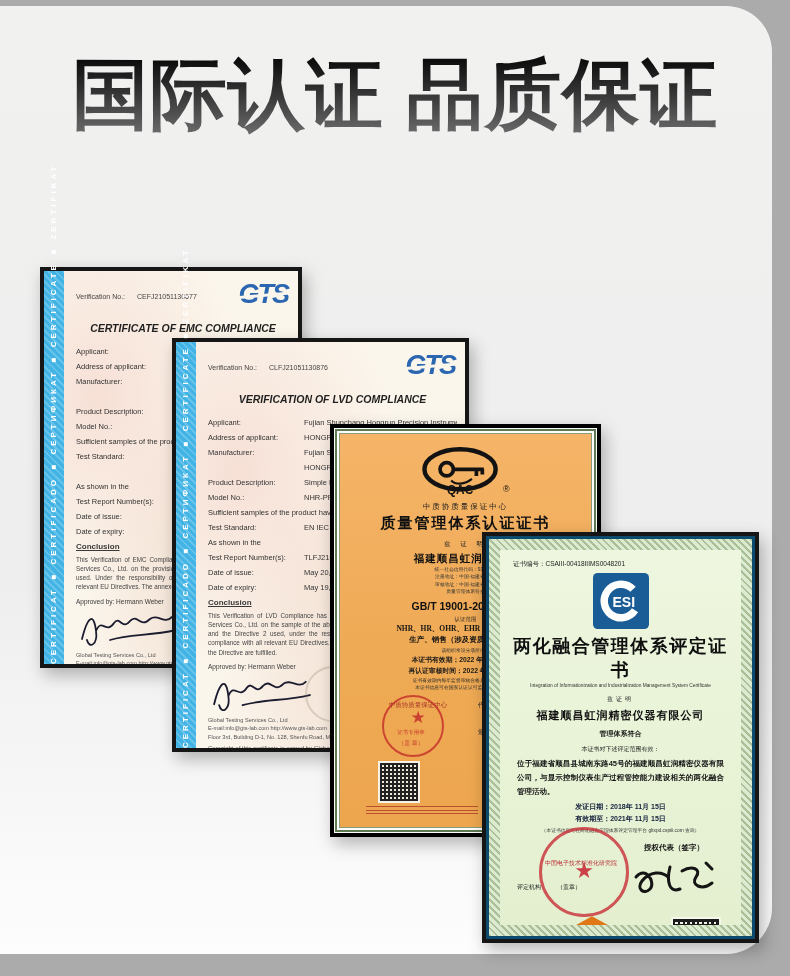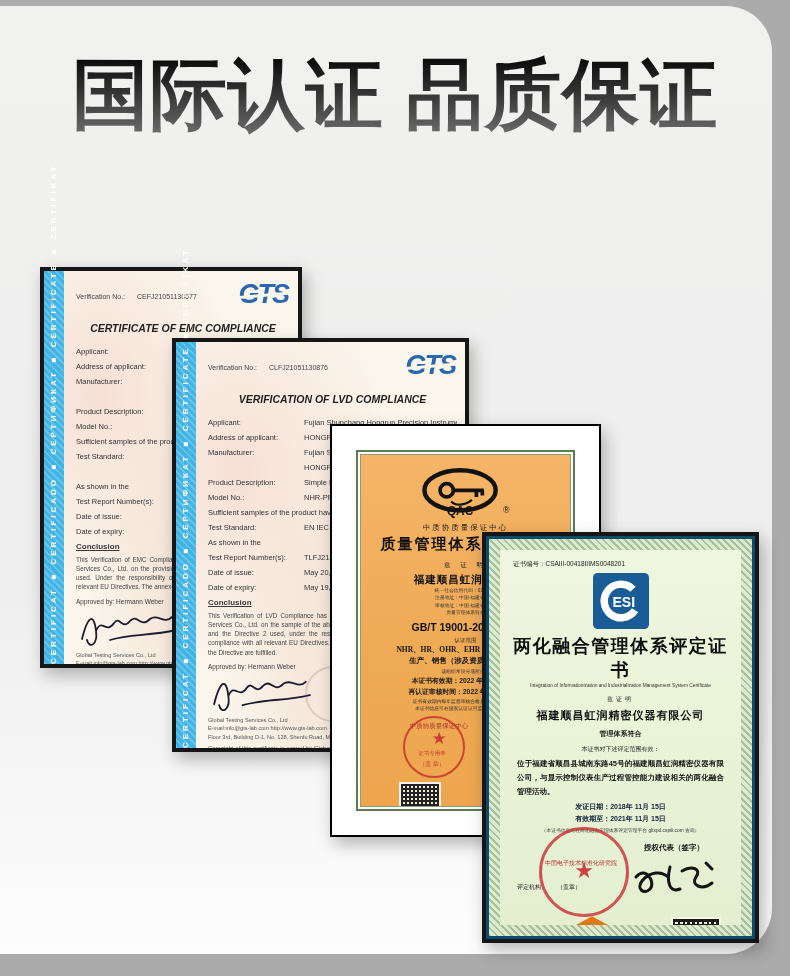--- a/index.html
+++ b/index.html
@@ -41,21 +41,21 @@
   .gts-conc{font-size:8px;font-weight:bold;text-decoration:underline;margin-top:2px;}
   .gts-para{font-size:6.3px;line-height:1.45;margin-top:4px;color:#454545;text-align:justify;}
   .gts-appr{font-size:6.5px;margin-top:6px;}
   .signrow{position:relative;height:46px;display:flex;align-items:center;}
   .sig{flex:none;}
   .seal{position:absolute;right:34px;top:-4px;width:52px;height:52px;border:2px solid rgba(150,138,120,.30);border-radius:50%;}
   .ce-mark{font-family:"DejaVu Sans",sans-serif;font-size:30px;font-weight:bold;color:#4d4d4d;letter-spacing:7px;margin-left:18px;}
   .footline{font-size:5.6px;color:#555;line-height:1.55;}
   .gts-copy{font-size:6px;color:#555;margin-top:3px;line-height:1.3;}
   
-  .qms{border:2px solid #000000;background:#fefefe;padding:24px;}
+  .qms{border:4px solid #000000;background:#fefefe;padding:1px;}
   .qms-frame{border:2px solid #5d7a52;padding:2px;height:100%;box-sizing:border-box;}
   .qms-inner{height:100%;box-sizing:border-box;overflow:hidden;text-align:center;padding:6px 10px 4px 10px;
              border:1px solid #8a9d78;background:linear-gradient(180deg,#f5b468 0%,#efaa55 55%,#eda64e 100%);}
   .qac-logo{margin:6px auto 0 auto;display:block;}
   .qms-center{font-size:7.5px;letter-spacing:2px;color:#1c1c1c;margin-top:2px;}
   .qms-title{font-family:"Liberation Serif",serif;font-size:15px;font-weight:bold;letter-spacing:2px;color:#101010;margin-top:2px;}
   .qms-certify{font-size:6.5px;letter-spacing:4px;margin-top:7px;color:#222;}
   .qms-company{font-family:"Liberation Serif",serif;font-size:10.5px;font-weight:bold;letter-spacing:1px;color:#111;margin-top:3px;}
   .qms-info div{font-size:4.8px;line-height:1.55;color:#333;}
   .qms-standard{font-size:10.5px;font-weight:bold;color:#101010;margin-top:4px;}

